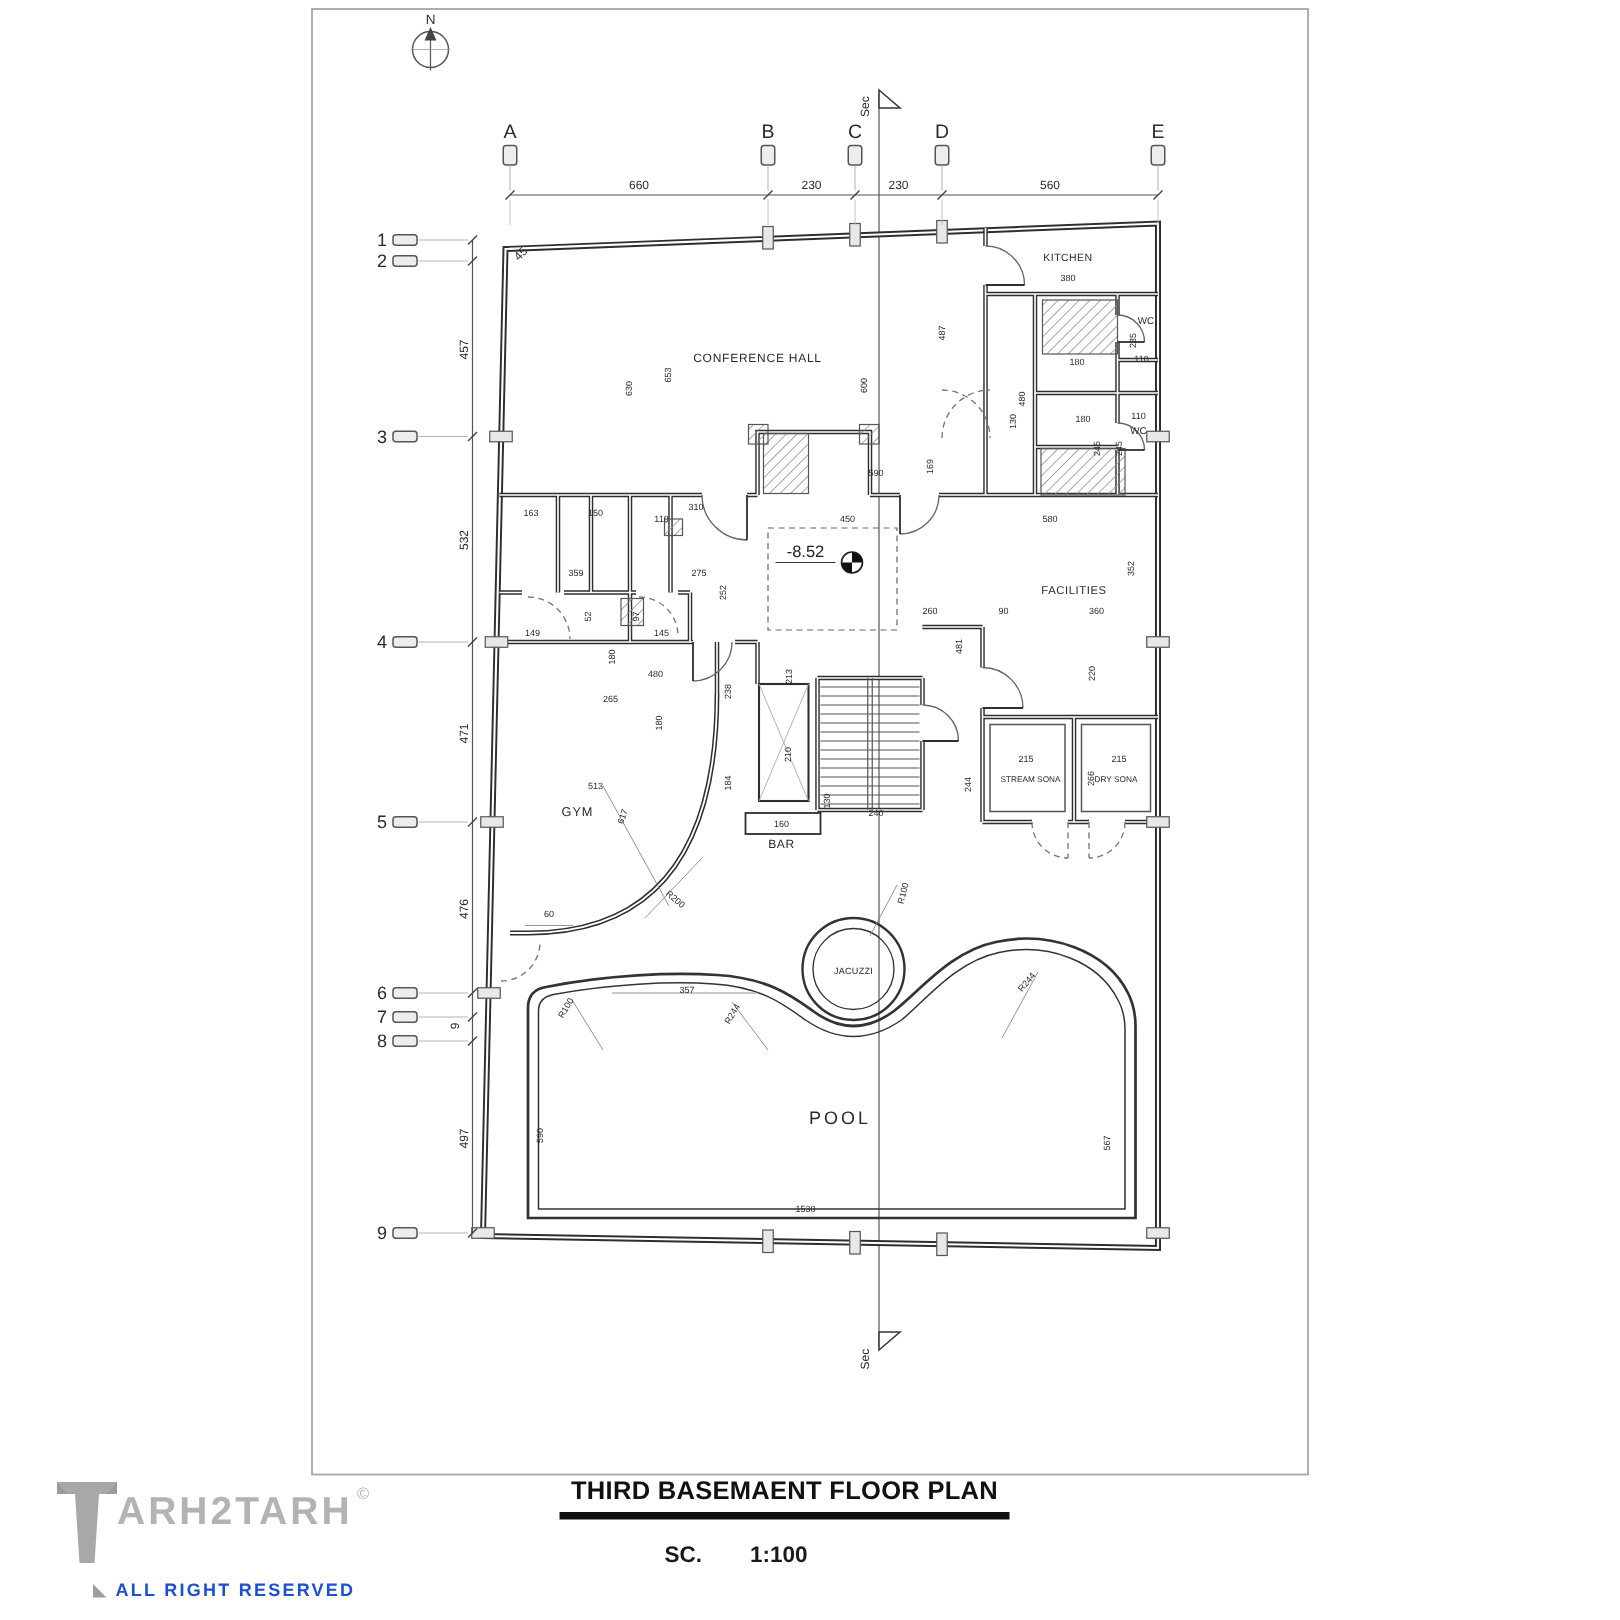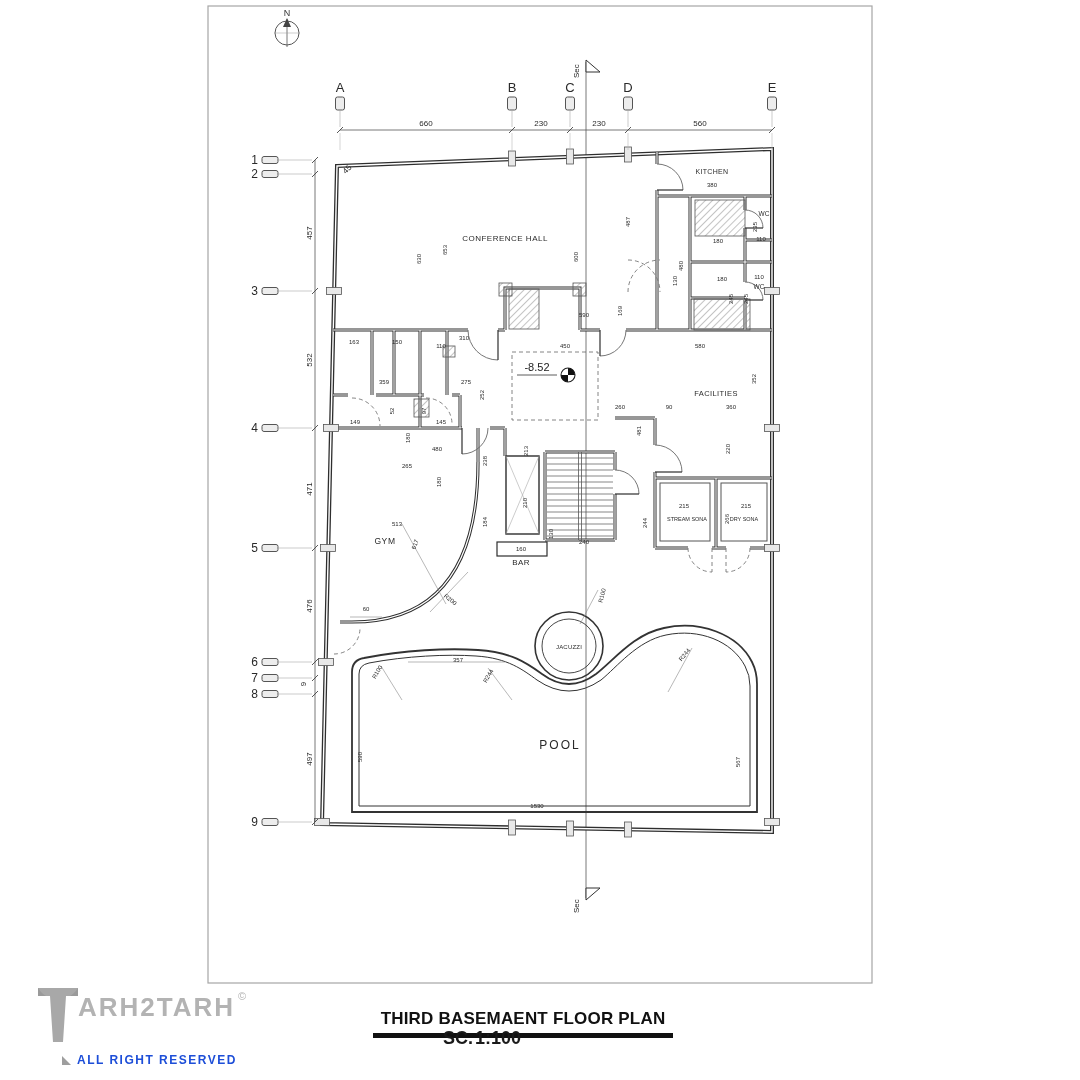--- a/index.html
+++ b/index.html
@@ -2,25 +2,25 @@
 <html><head>
 <meta charset="utf-8">
 <style>
   html,body{margin:0;padding:0;}
   body{
     width:1080px;height:1080px;position:relative;background:#ffffff;
     font-family:"Liberation Sans","DejaVu Sans",sans-serif;overflow:hidden;
   }
   #plan-svg{position:absolute;left:0;top:0;}
   #plan-svg text{font-family:"Liberation Sans","DejaVu Sans",sans-serif;}
-  .title-wrap{position:absolute;left:373px;top:1009px;width:300px;text-align:center;}
+  .title-wrap{position:absolute;left:373px;top:984px;width:300px;text-align:center;}
   .title-text{font-size:17px;font-weight:bold;color:#111;letter-spacing:.2px;white-space:nowrap;}
   .title-bar{margin-top:4px;height:5px;background:#111;width:100%;}
-  .scale-row{position:absolute;left:443px;top:1028px;display:flex;gap:2px;
-    font-size:18px;font-weight:bold;color:#1a1a1a;}
+  .scale-row{position:absolute;left:443px;top:1028px;display:flex;gap:32px;
+    font-size:15px;font-weight:bold;color:#1a1a1a;}
   .wm{position:absolute;left:38px;top:986px;color:#b5b5b5;}
   .wm-row1{display:flex;align-items:flex-start;}
   .wm-brand{font-size:26px;font-weight:bold;letter-spacing:2px;color:#b3b3b3;line-height:1;margin-top:8px;}
   .wm-copy{font-size:11px;color:#b3b3b3;margin-left:3px;margin-top:4px;}
   .wm-row2{display:flex;align-items:center;gap:6px;margin-top:9px;margin-left:24px;}
   .wm-tri{width:0;height:0;border-left:9px solid #9e9e9e;border-top:9px solid transparent;}
   .wm-rights{font-size:12px;letter-spacing:1.5px;color:#1d4ed8;font-weight:bold;}
 </style>
 </head>
 <body>

